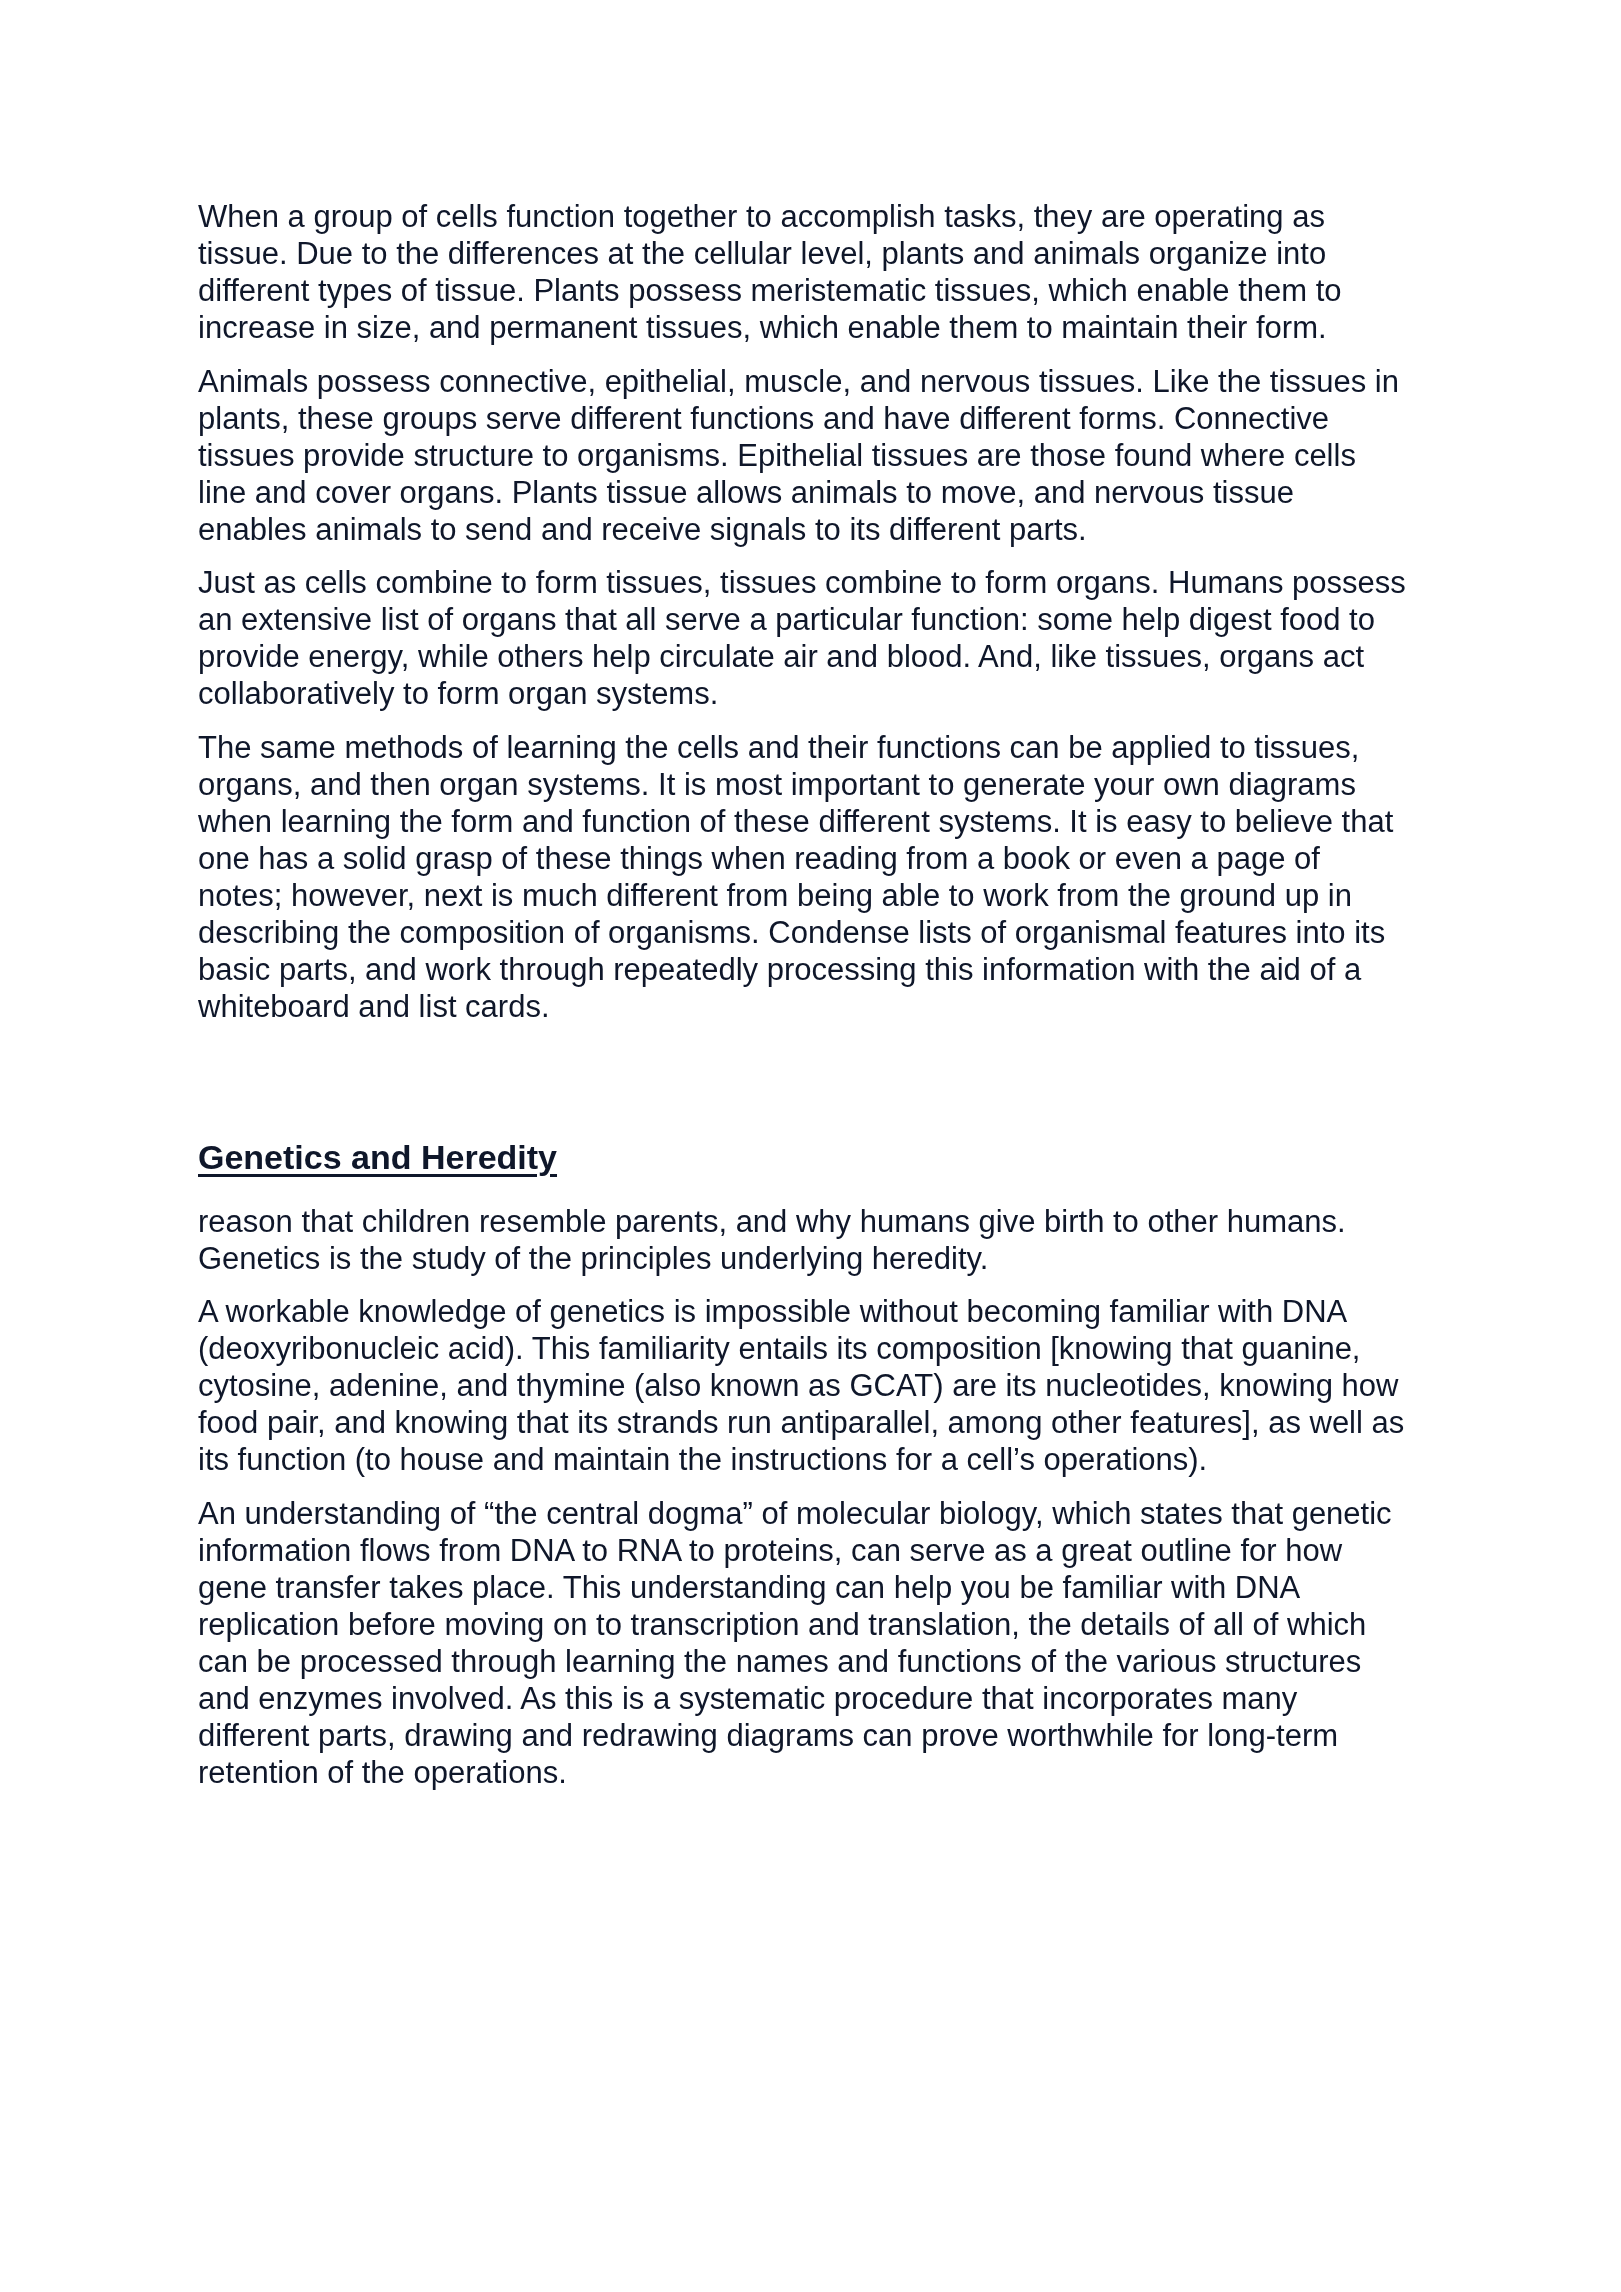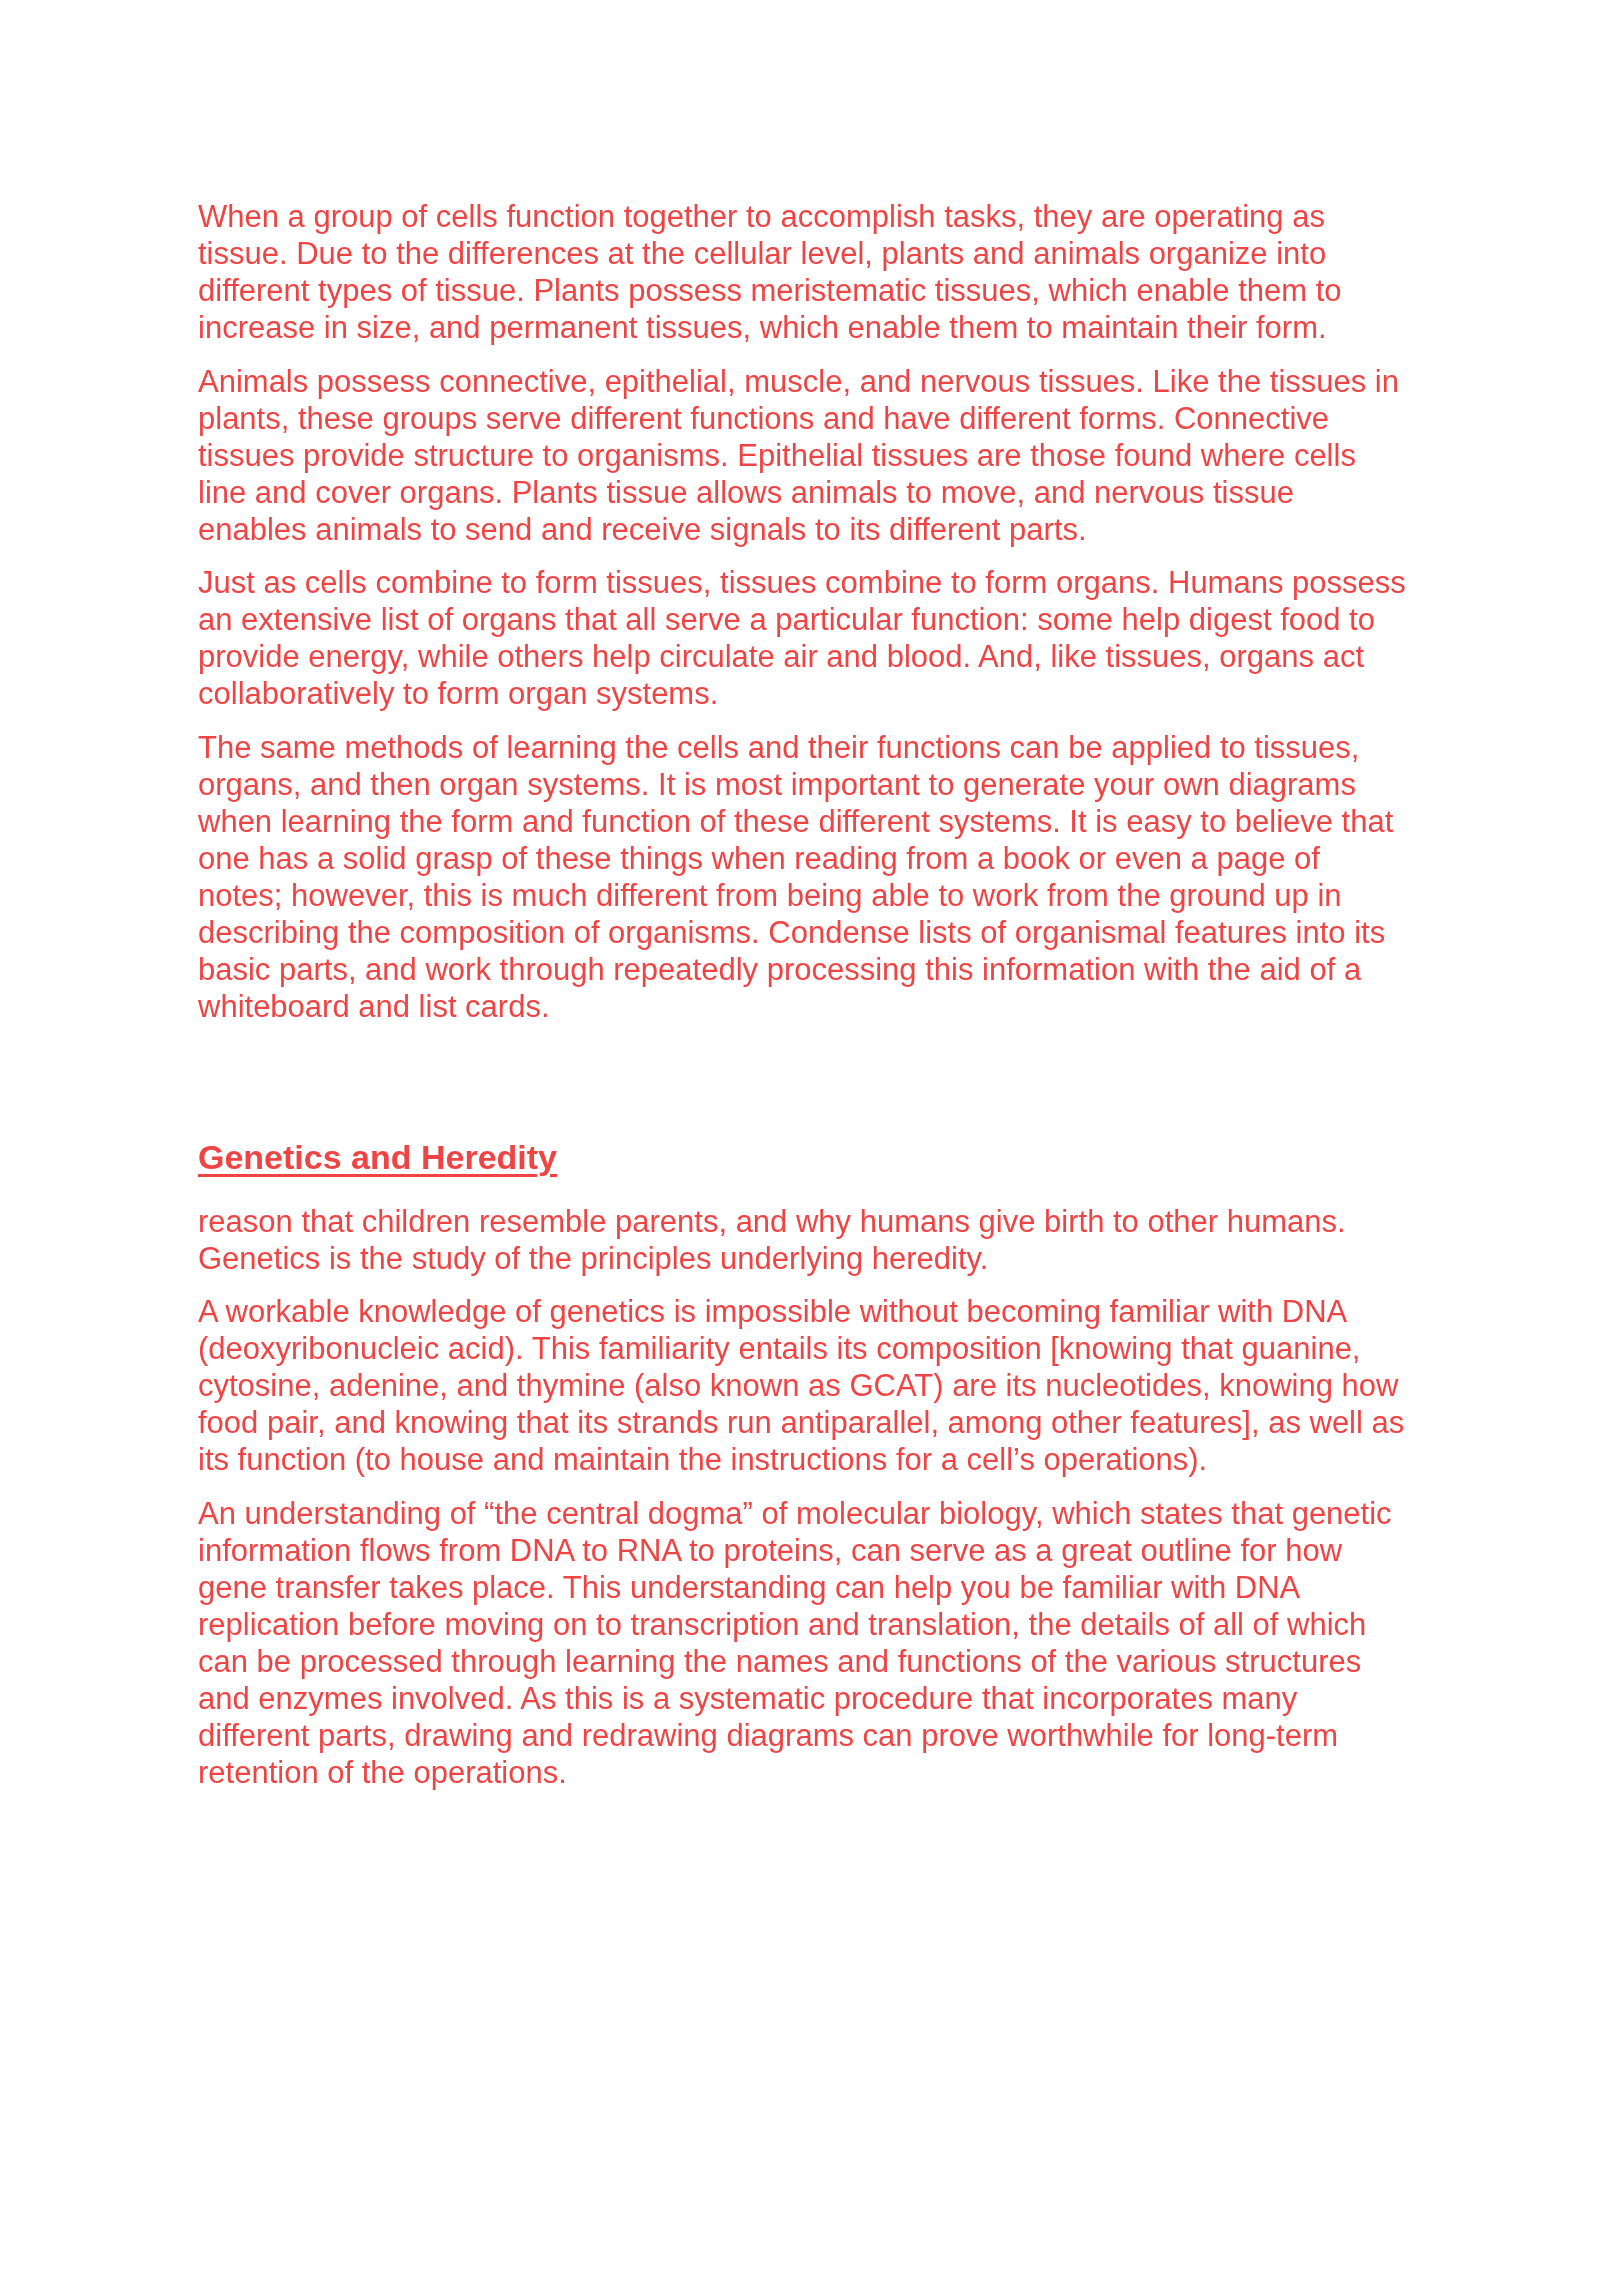--- a/index.html
+++ b/index.html
@@ -12,21 +12,21 @@
       height: 2293px;
       position: relative;
       overflow: hidden;
     }
     .page {
       position: absolute;
       left: 198px;
       top: 198px;
       width: 1294px;
       font-family: "Liberation Sans", sans-serif;
-      color: #ef4444;
+      color: #0f172a;
       font-size: 31px;
       line-height: 37px;
     }
     .para {
       margin: 0 0 16.7px 0;
     }
     .line {
       display: block;
       white-space: nowrap;
     }
@@ -68,21 +68,21 @@
     <span class="line">an extensive list of organs that all serve a particular function: some help digest food to</span>
     <span class="line">provide energy, while others help circulate air and blood. And, like tissues, organs act</span>
     <span class="line">collaboratively to form organ systems.</span>
   </p>
 
   <p class="para">
     <span class="line">The same methods of learning the cells and their functions can be applied to tissues,</span>
     <span class="line">organs, and then organ systems. It is most important to generate your own diagrams</span>
     <span class="line">when learning the form and function of these different systems. It is easy to believe that</span>
     <span class="line">one has a solid grasp of these things when reading from a book or even a page of</span>
-    <span class="line">notes; however, this is much different from being able to work from the ground up in</span>
+    <span class="line">notes; however, next is much different from being able to work from the ground up in</span>
     <span class="line">describing the composition of organisms. Condense lists of organismal features into its</span>
     <span class="line">basic parts, and work through repeatedly processing this information with the aid of a</span>
     <span class="line">whiteboard and list cards.</span>
   </p>
 
   <div class="gap-before-heading"></div>
 
   <section>
     <h2 class="section-heading">Genetics and Heredity</h2>
 

